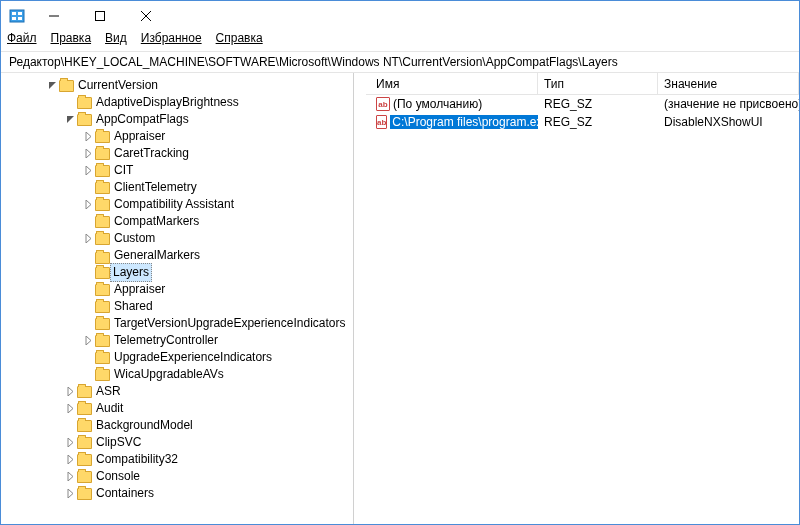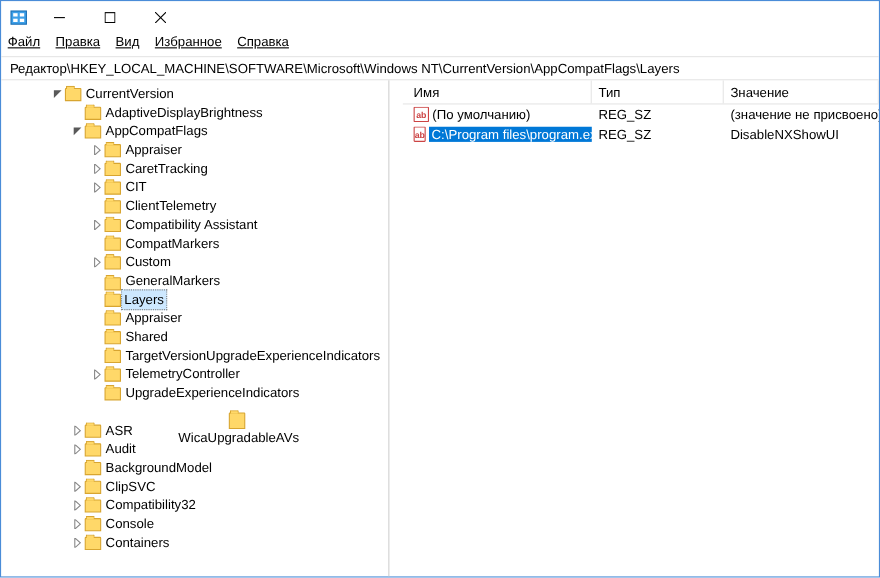--- a/index.html
+++ b/index.html
@@ -229,21 +229,21 @@
           </div>
           <div class="node" style="padding-left: 74px;">
             <span class="exp none">
               <svg width="9" height="9">
                 <polygon points="2,0 7,4.5 2,9" fill="none" stroke="#888"></polygon>
               </svg>
             </span>
             <span class="folder"></span>
             <span class="label">UpgradeExperienceIndicators</span>
           </div>
-          <div class="node" style="padding-left: 74px; flex-direction: column;">
+          <div class="node" style="padding-left: 74px;">
             <span class="exp none">
               <svg width="9" height="9">
                 <polygon points="2,0 7,4.5 2,9" fill="none" stroke="#888"></polygon>
               </svg>
             </span>
             <span class="folder"></span>
             <span class="label">WicaUpgradableAVs</span>
           </div>
           <div class="node" style="padding-left: 56px;">
             <span class="exp">

